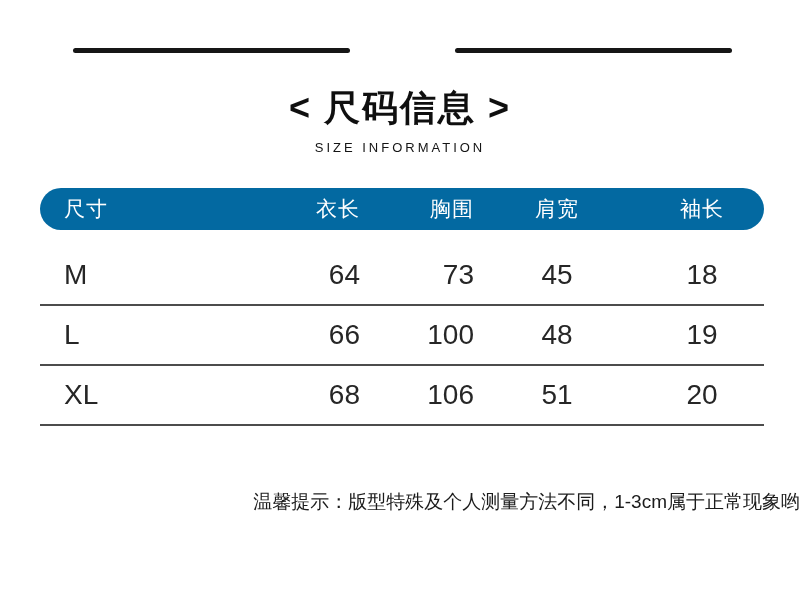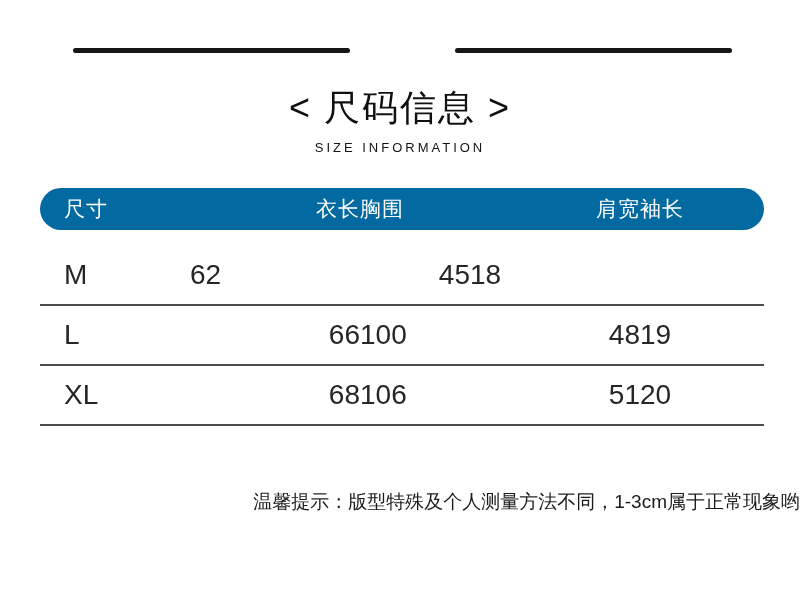--- a/index.html
+++ b/index.html
@@ -29,21 +29,21 @@
 
   
   .title {
     position: absolute;
     top: 84px;
     left: 0;
     width: 100%;
     margin: 0;
     text-align: center;
     font-size: 36px;
-    font-weight: normal;
+    font-weight: bold;
     letter-spacing: 2px;
     color: #0f0f0f;
   }
   .subtitle {
     position: absolute;
     top: 140px;
     left: 0;
     width: 100%;
     text-align: center;
     font-size: 13px;
@@ -74,23 +74,23 @@
     align-items: center;
     height: 58px;
     border-bottom: 2px solid #4c4c4c;
     font-size: 28px;
     color: #262626;
   }
   .trow.first { margin-top: 16px; }
   .cell { box-sizing: border-box; }
   .c1 { width: 150px; padding-left: 24px; text-align: left; }
   .c2 { width: 170px; text-align: right; }
-  .c3 { width: 114px; text-align: left; }
-  .c4 { width: 166px; text-align: right; }
-  .c5 { width: 124px; text-align: left; }
+  .c3 { width: 114px; text-align: right; }
+  .c4 { width: 166px; text-align: center; }
+  .c5 { width: 124px; text-align: center; }
 
   
   .note {
     position: absolute;
     top: 489px;
     left: 0;
     width: 100%;
     text-align: right;
     font-size: 19px;
     color: #1b1b1b;
@@ -112,21 +112,22 @@
     <div class="thead">
       <div class="cell c1">尺寸</div>
       <div class="cell c2">衣长</div>
       <div class="cell c3">胸围</div>
       <div class="cell c4">肩宽</div>
       <div class="cell c5">袖长</div>
     </div>
 
     <div class="trow first">
       <div class="cell c1">M</div>
-      <div class="cell c3">62</div>
+      <div class="cell c2">64</div>
+      <div class="cell c3">73</div>
       <div class="cell c4">45</div>
       <div class="cell c5">18</div>
     </div>
 
     <div class="trow">
       <div class="cell c1">L</div>
       <div class="cell c2">66</div>
       <div class="cell c3">100</div>
       <div class="cell c4">48</div>
       <div class="cell c5">19</div>

